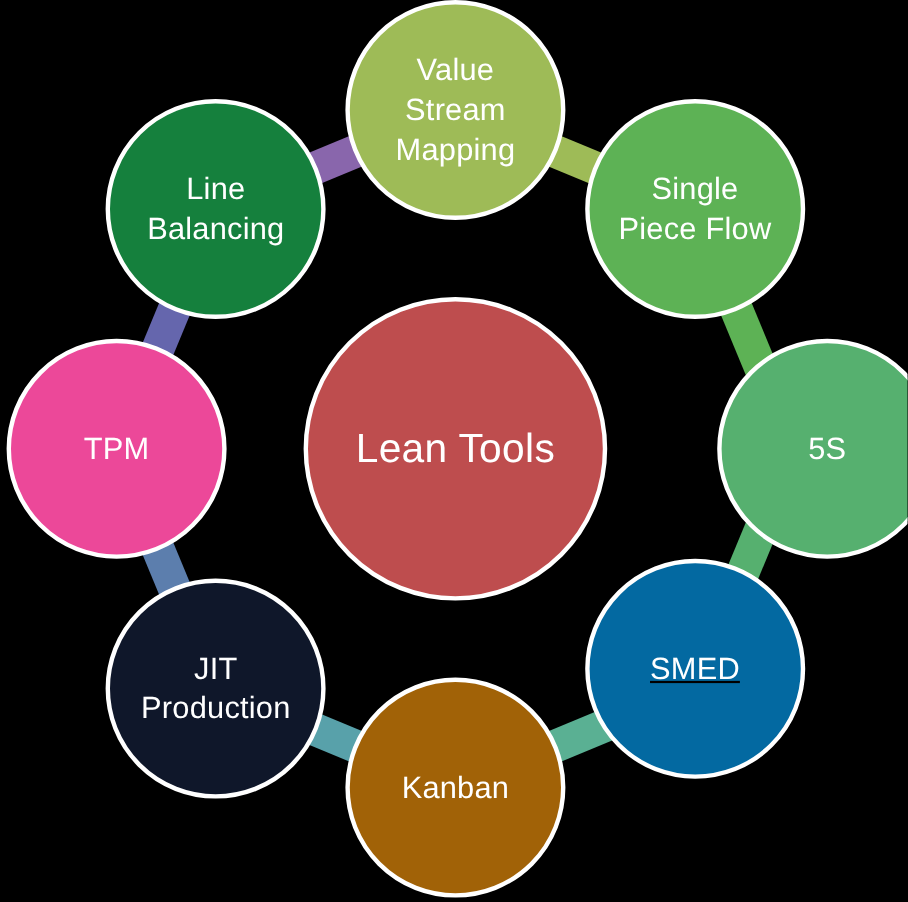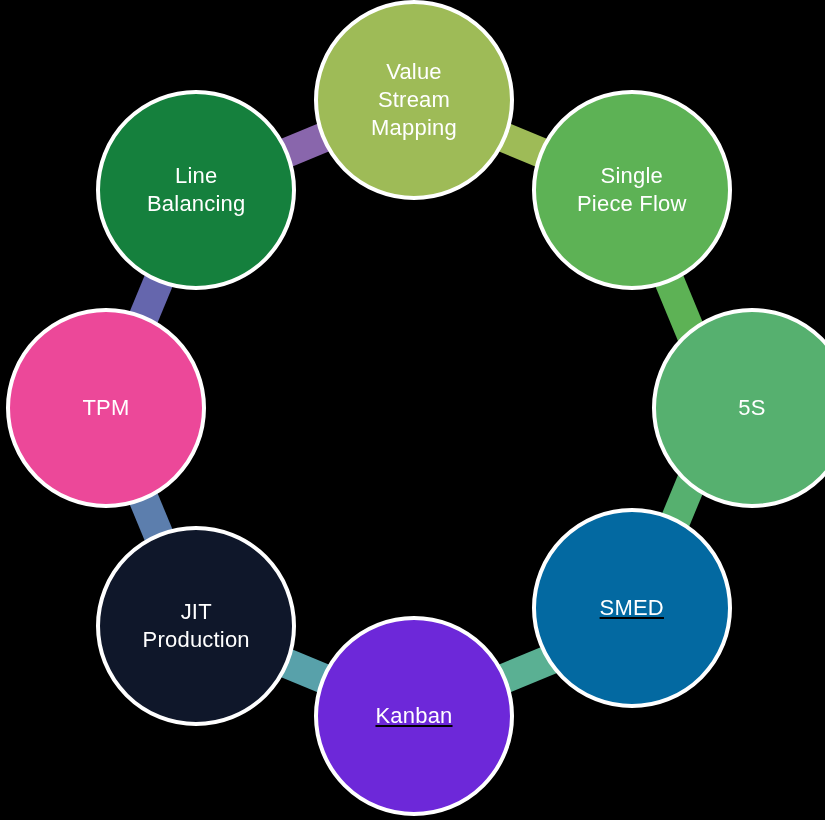--- a/index.html
+++ b/index.html
@@ -29,21 +29,21 @@
     box-sizing: border-box;
     border: 4px solid #ffffff;
     border-radius: 50%;
     display: flex;
     align-items: center;
     justify-content: center;
     text-align: center;
   }
   .node-label {
     color: #ffffff;
-    font-size: 22px;
+    font-size: 28px;
     line-height: 1.28;
     white-space: pre-line;
     font-weight: 400;
     letter-spacing: 0.2px;
   }
   .center-circle {
     position: absolute;
     width: 276px;
     height: 276px;
     box-sizing: border-box;
@@ -84,28 +84,31 @@
       <div class="node-circle" style="background: rgb(93, 178, 85); left: 531.789px; top: 90.2111px; text-align: center;">
         <div class="node-label">Single
 Piece Flow</div>
       </div>
       <div class="node-circle" style="background: rgb(86, 176, 111); left: 652px; top: 308px;">
         <div class="node-label">5S</div>
       </div>
       <div class="node-circle" style="background: #0369a1; left: 531.789px; top: 508px; text-decoration: underline;">
         <div class="node-label">SMED</div>
       </div>
-      <div class="node-circle" style="background: #6d28d9; left: 314px; top: 616px; text-decoration: underline;">
+      <div class="node-circle" style="background: #a16207; left: 314px; top: 616px;">
         <div class="node-label">Kanban</div>
       </div>
       <div class="node-circle" style="background: #0f172a; left: 96.2111px; top: 525.789px;">
         <div class="node-label">JIT
 Production</div>
       </div>
       <div class="node-circle" style="background: #ec4899; left: 6px; top: 308px;">
         <div class="node-label">TPM</div>
       </div>
       <div class="node-circle" style="background: #15803d; left: 96.2111px; top: 90.2111px;">
         <div class="node-label">Line
 Balancing</div>
       </div>
     </div>
+  <div class="center-circle" id="center-circle" style="background: rgb(190, 77, 78); left: 276px; top: 270px;">
+    <div class="center-label">Lean Tools</div>
+  </div>
 </div>
 
 </body></html>

